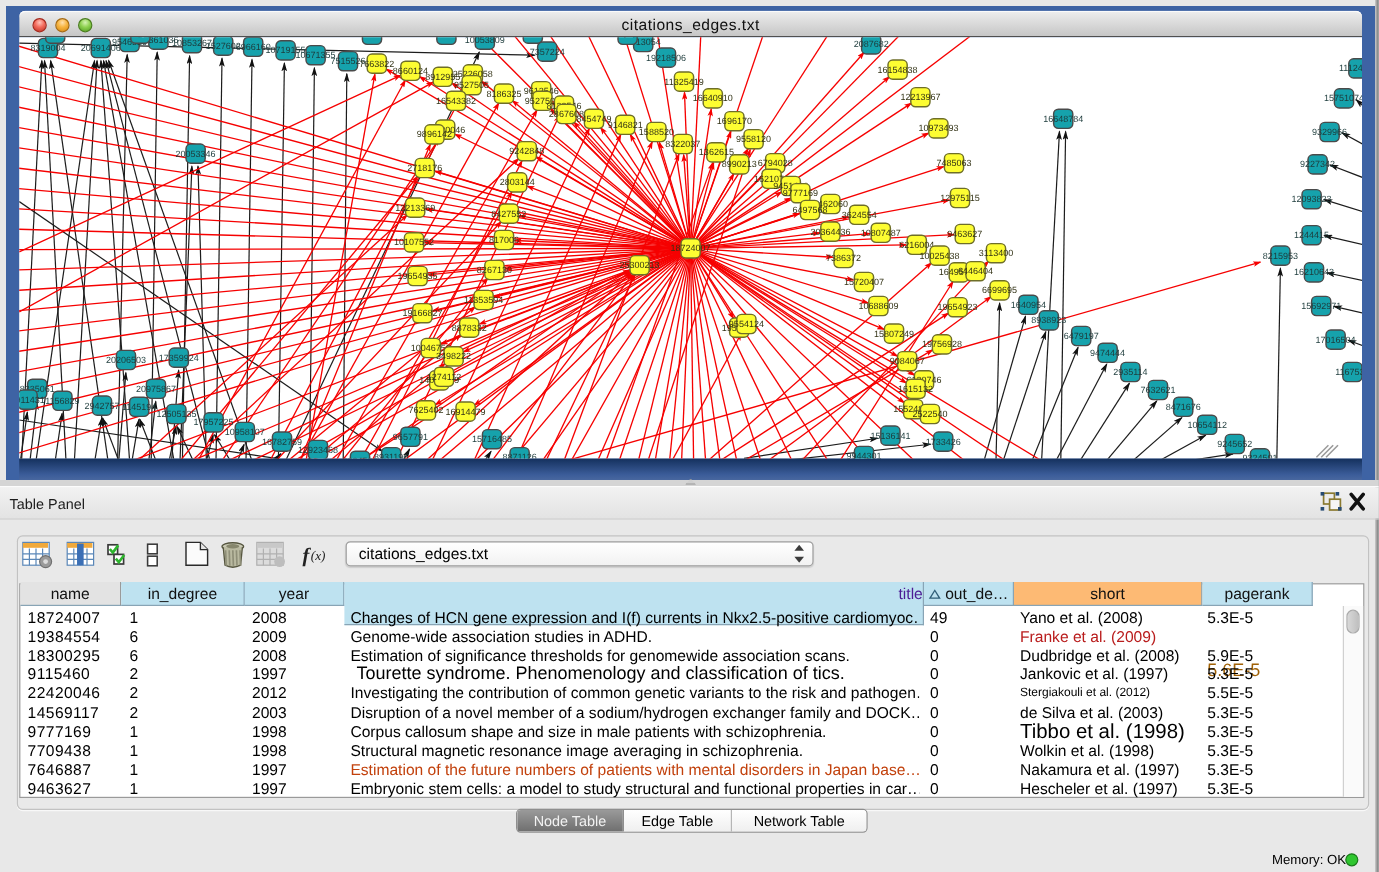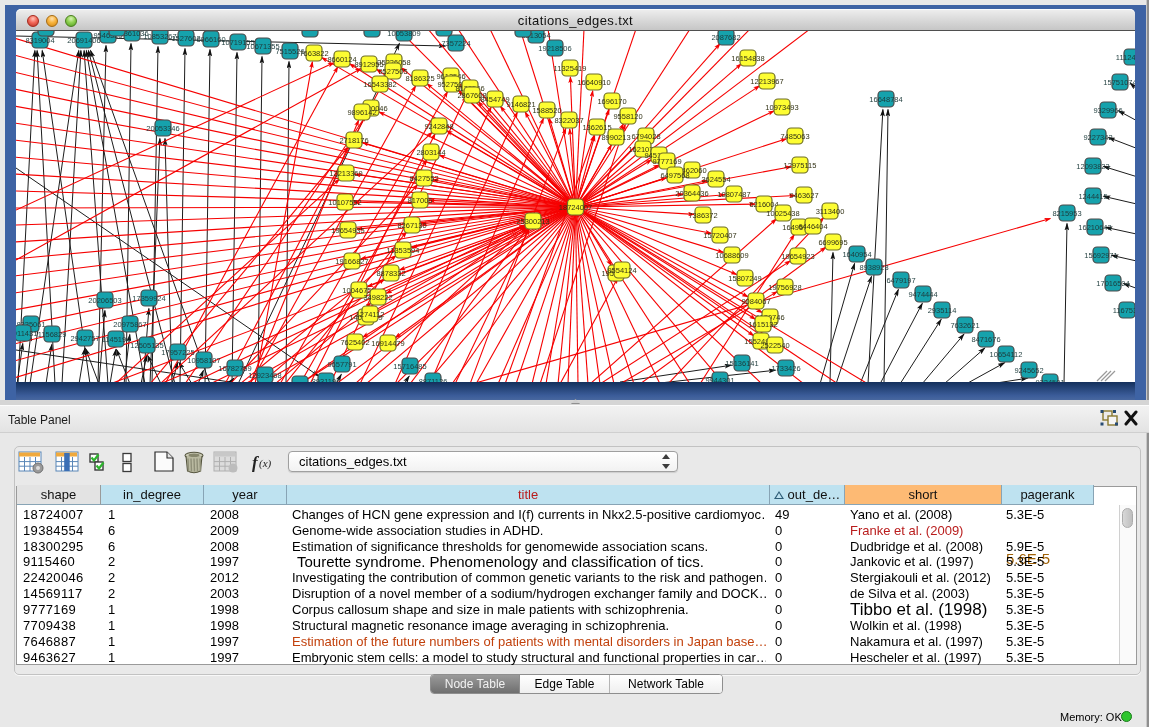--- a/index.html
+++ b/index.html
@@ -590,24 +590,24 @@
   </svg>
 <div style="position:absolute;left:288px;top:451px;width:390px;height:21px;background:linear-gradient(#ffffff,#f2f2f2);border:1px solid #9f9f9f;border-radius:4px;box-shadow:0 1px 1px rgba(0,0,0,0.12)">
     <span style="position:absolute;left:10px;top:2px;font-size:13px;color:#000">citations_edges.txt</span>
     <svg width="10" height="15" style="position:absolute;right:6px;top:2px">
       <path d="M5 0 L9 5 L1 5 Z" fill="#3c3c3c"></path>
       <path d="M5 15 L9 10 L1 10 Z" fill="#3c3c3c"></path>
     </svg>
   </div>
 <div style="position:absolute;left:16px;top:486px;width:1121px;height:179px;background:#fff;border:1px solid #9a9a9a;box-sizing:border-box">
 </div>
-<div style="position:absolute;left:17px;top:485px;width:84px;height:20px;background:#e3e3e3;border-right:1px solid #9a9a9a;border-bottom:1px solid #88a4b5;box-sizing:border-box;font-size:13px;color:#111;text-align:center;line-height:19px">shape</div>
+<div style="position:absolute;left:17px;top:485px;width:84px;height:20px;background:#e3e3e3;border-right:1px solid #9a9a9a;border-bottom:1px solid #88a4b5;box-sizing:border-box;font-size:13px;color:#111;text-align:center;line-height:19px">name</div>
 <div style="position:absolute;left:101px;top:485px;width:103px;height:20px;background:#bee2f0;border-right:1px solid #88a4b5;border-bottom:1px solid #88a4b5;box-sizing:border-box;font-size:13px;color:#111;text-align:center;line-height:19px">in_degree</div>
 <div style="position:absolute;left:204px;top:485px;width:83px;height:20px;background:#bee2f0;border-right:1px solid #88a4b5;border-bottom:1px solid #88a4b5;box-sizing:border-box;font-size:13px;color:#111;text-align:center;line-height:19px">year</div>
-<div style="position:absolute;left:287px;top:485px;width:483px;height:20px;background:#bee2f0;border-right:1px solid #88a4b5;border-bottom:1px solid #88a4b5;box-sizing:border-box;font-size:13px;color:#b91c1c;text-align:center;line-height:19px">title</div>
+<div style="position:absolute;left:287px;top:485px;width:483px;height:36px;background:#bee2f0;border-right:1px solid #88a4b5;border-bottom:1px solid #88a4b5;box-sizing:border-box;font-size:13px;color:#4c1d95;text-align:right;line-height:19px">title</div>
 <div style="position:absolute;left:770px;top:485px;width:75px;height:20px;background:#bee2f0;border-right:1px solid #88a4b5;border-bottom:1px solid #88a4b5;box-sizing:border-box;font-size:13px;color:#111;text-align:center;line-height:19px"><span style="display:inline-block;width:0;height:0;border-left:5px solid transparent;border-right:5px solid transparent;border-bottom:8px solid #2e5d77;position:relative;margin-right:4px"><span style="position:absolute;left:-3px;top:2.2px;width:0;height:0;border-left:3px solid transparent;border-right:3px solid transparent;border-bottom:5px solid #bee2f0"></span></span>out_de…</div>
 <div style="position:absolute;left:845px;top:485px;width:157px;height:20px;background:#fdba74;border-right:1px solid #88a4b5;border-bottom:1px solid #88a4b5;box-sizing:border-box;font-size:13px;color:#111;text-align:center;line-height:19px">short</div>
 <div style="position:absolute;left:1002px;top:485px;width:92px;height:20px;background:#bee2f0;border-right:1px solid #88a4b5;border-bottom:1px solid #88a4b5;box-sizing:border-box;font-size:13px;color:#111;text-align:center;line-height:19px">pagerank</div>
 <div style="position:absolute;left:23px;top:506.7px;font-size:13px;color:#000;line-height:16px;white-space:nowrap;letter-spacing:0.35px">18724007</div>
 <div style="position:absolute;left:108px;top:506.7px;font-size:13px;color:#000;line-height:16px;white-space:nowrap">1</div>
 <div style="position:absolute;left:210px;top:506.7px;font-size:13px;color:#000;line-height:16px;white-space:nowrap">2008</div>
 <div style="position:absolute;left:292px;top:506.7px;font-size:13px;color:#000;line-height:16px;white-space:nowrap;max-width:474px;overflow:hidden">Changes of HCN gene expression and I(f) currents in Nkx2.5-positive cardiomyoc…</div>
 <div style="position:absolute;left:775px;top:506.7px;font-size:13px;color:#000;line-height:16px;white-space:nowrap">49</div>
 <div style="position:absolute;left:850px;top:506.7px;font-size:13px;color:#000;line-height:16px;white-space:nowrap">Yano et al. (2008)</div>
 <div style="position:absolute;left:1006px;top:506.7px;font-size:13px;color:#000;line-height:16px;white-space:nowrap">5.3E-5</div>
@@ -630,21 +630,21 @@
 <div style="position:absolute;left:210px;top:554.4px;font-size:13px;color:#000;line-height:16px;white-space:nowrap">1997</div>
 <div style="position:absolute;left:297px;top:554.4px;font-size:15px;color:#000;line-height:16px;white-space:nowrap;max-width:474px;overflow:hidden">Tourette syndrome. Phenomenology and classification of tics.</div>
 <div style="position:absolute;left:775px;top:554.4px;font-size:13px;color:#000;line-height:16px;white-space:nowrap">0</div>
 <div style="position:absolute;left:850px;top:554.4px;font-size:13px;color:#000;line-height:16px;white-space:nowrap">Jankovic et al. (1997)</div>
 <div style="position:absolute;left:1006px;top:554.4px;font-size:13px;color:#000;line-height:16px;white-space:nowrap">5.3E-5</div>
 <div style="position:absolute;left:23px;top:570.3px;font-size:13px;color:#000;line-height:16px;white-space:nowrap;letter-spacing:0.35px">22420046</div>
 <div style="position:absolute;left:108px;top:570.3px;font-size:13px;color:#000;line-height:16px;white-space:nowrap">2</div>
 <div style="position:absolute;left:210px;top:570.3px;font-size:13px;color:#000;line-height:16px;white-space:nowrap">2012</div>
 <div style="position:absolute;left:292px;top:570.3px;font-size:13px;color:#000;line-height:16px;white-space:nowrap;max-width:474px;overflow:hidden">Investigating the contribution of common genetic variants to the risk and pathogen…</div>
 <div style="position:absolute;left:775px;top:570.3px;font-size:13px;color:#000;line-height:16px;white-space:nowrap">0</div>
-<div style="position:absolute;left:850px;top:570.3px;font-size:13px;color:#000;line-height:16px;white-space:nowrap">Stergiakouli et al. (2012)</div>
+<div style="position:absolute;left:850px;top:570.3px;font-size:10px;color:#000;line-height:16px;white-space:nowrap">Stergiakouli et al. (2012)</div>
 <div style="position:absolute;left:1006px;top:570.3px;font-size:13px;color:#000;line-height:16px;white-space:nowrap">5.5E-5</div>
 <div style="position:absolute;left:23px;top:586.2px;font-size:13px;color:#000;line-height:16px;white-space:nowrap;letter-spacing:0.35px">14569117</div>
 <div style="position:absolute;left:108px;top:586.2px;font-size:13px;color:#000;line-height:16px;white-space:nowrap">2</div>
 <div style="position:absolute;left:210px;top:586.2px;font-size:13px;color:#000;line-height:16px;white-space:nowrap">2003</div>
 <div style="position:absolute;left:292px;top:586.2px;font-size:13px;color:#000;line-height:16px;white-space:nowrap;max-width:474px;overflow:hidden">Disruption of a novel member of a sodium/hydrogen exchanger family and DOCK…</div>
 <div style="position:absolute;left:775px;top:586.2px;font-size:13px;color:#000;line-height:16px;white-space:nowrap">0</div>
 <div style="position:absolute;left:850px;top:586.2px;font-size:13px;color:#000;line-height:16px;white-space:nowrap">de Silva et al. (2003)</div>
 <div style="position:absolute;left:1006px;top:586.2px;font-size:13px;color:#000;line-height:16px;white-space:nowrap">5.3E-5</div>
 <div style="position:absolute;left:23px;top:602.1px;font-size:13px;color:#000;line-height:16px;white-space:nowrap;letter-spacing:0.35px">9777169</div>
 <div style="position:absolute;left:108px;top:602.1px;font-size:13px;color:#000;line-height:16px;white-space:nowrap">1</div>

